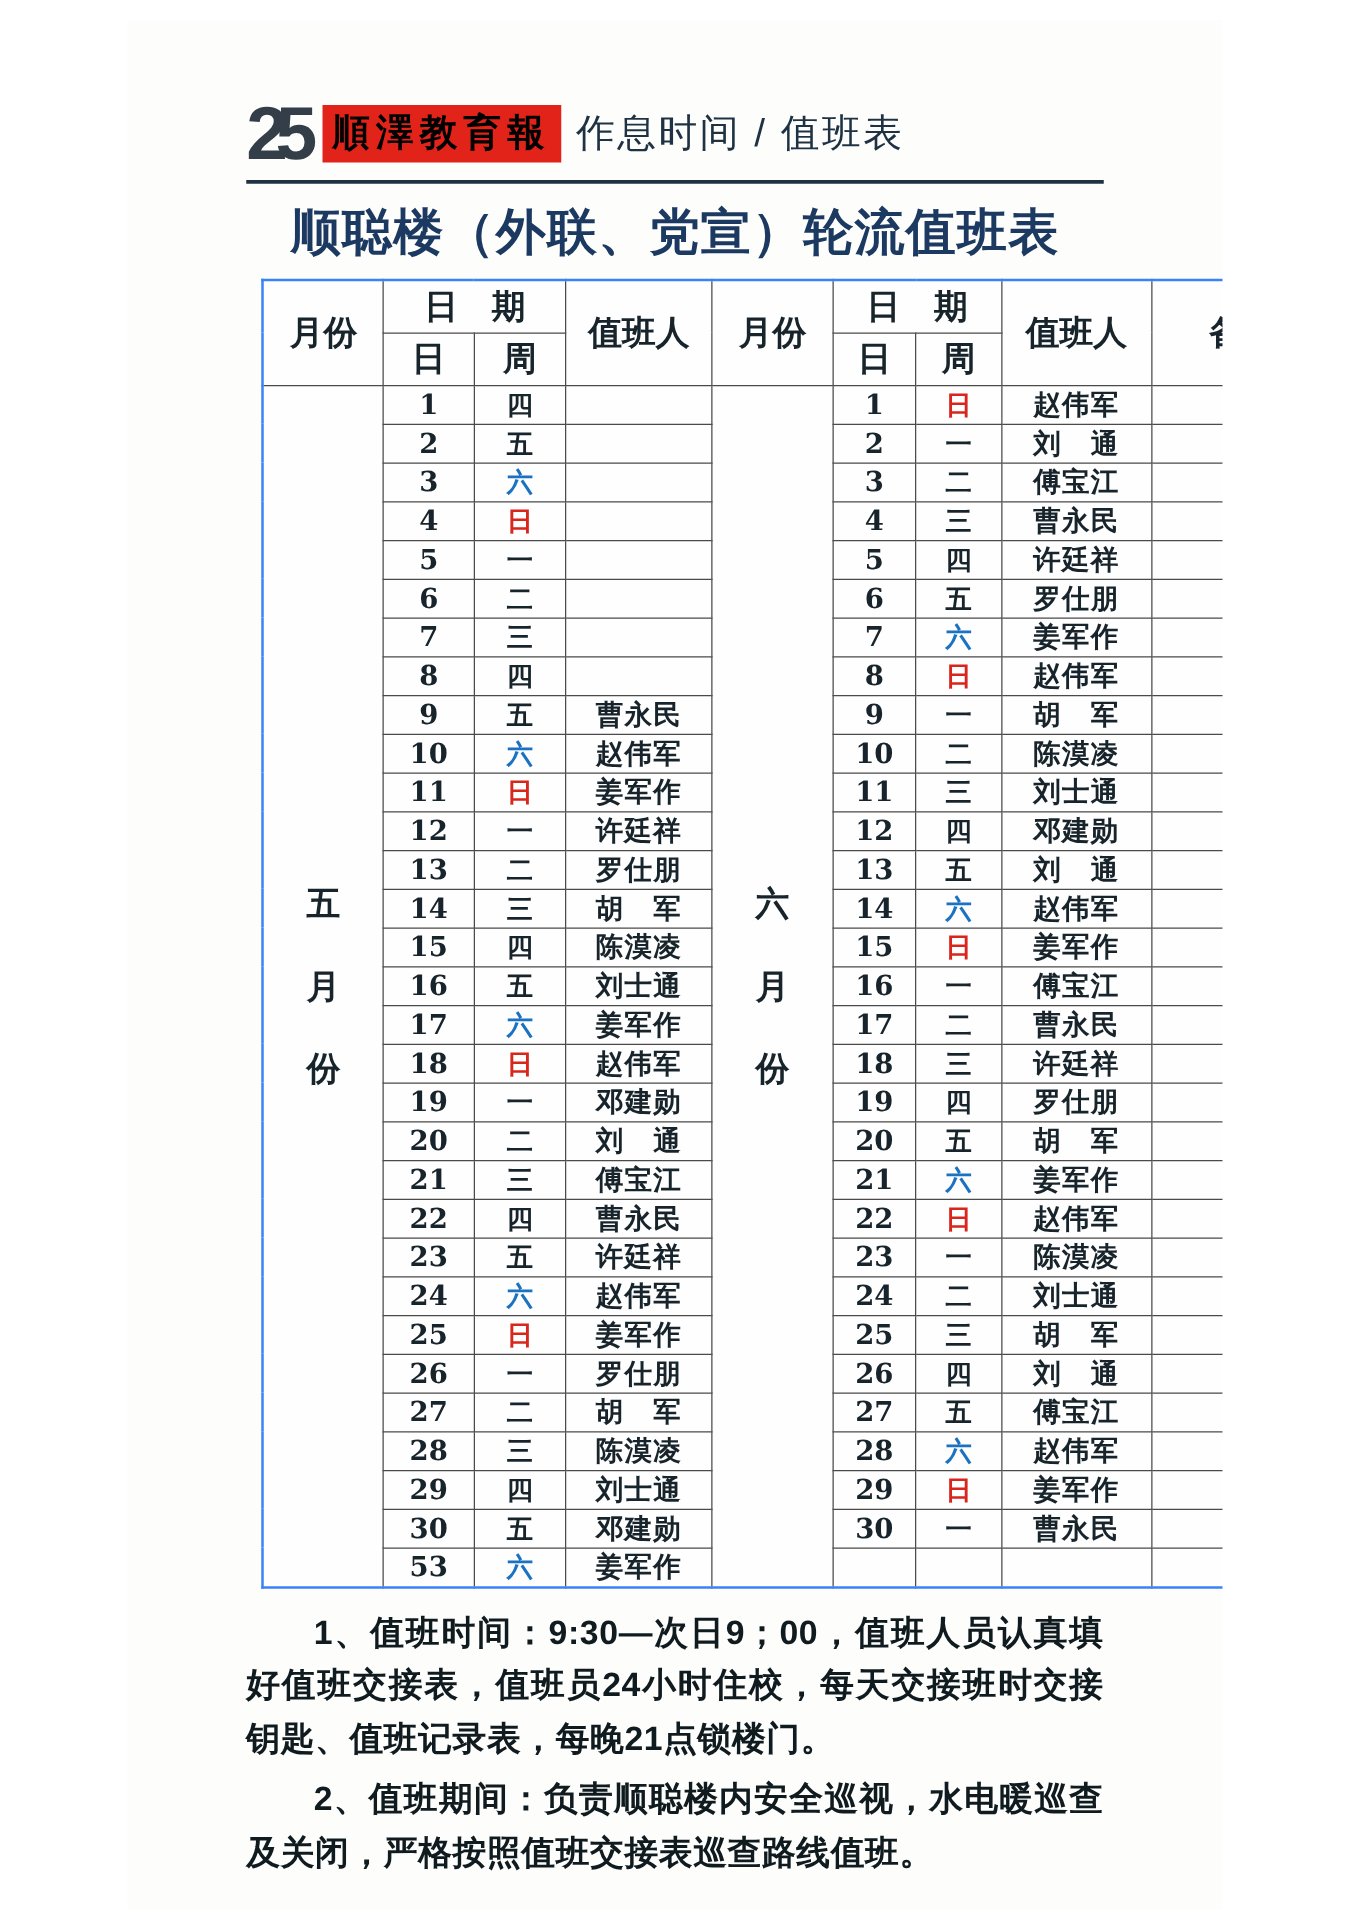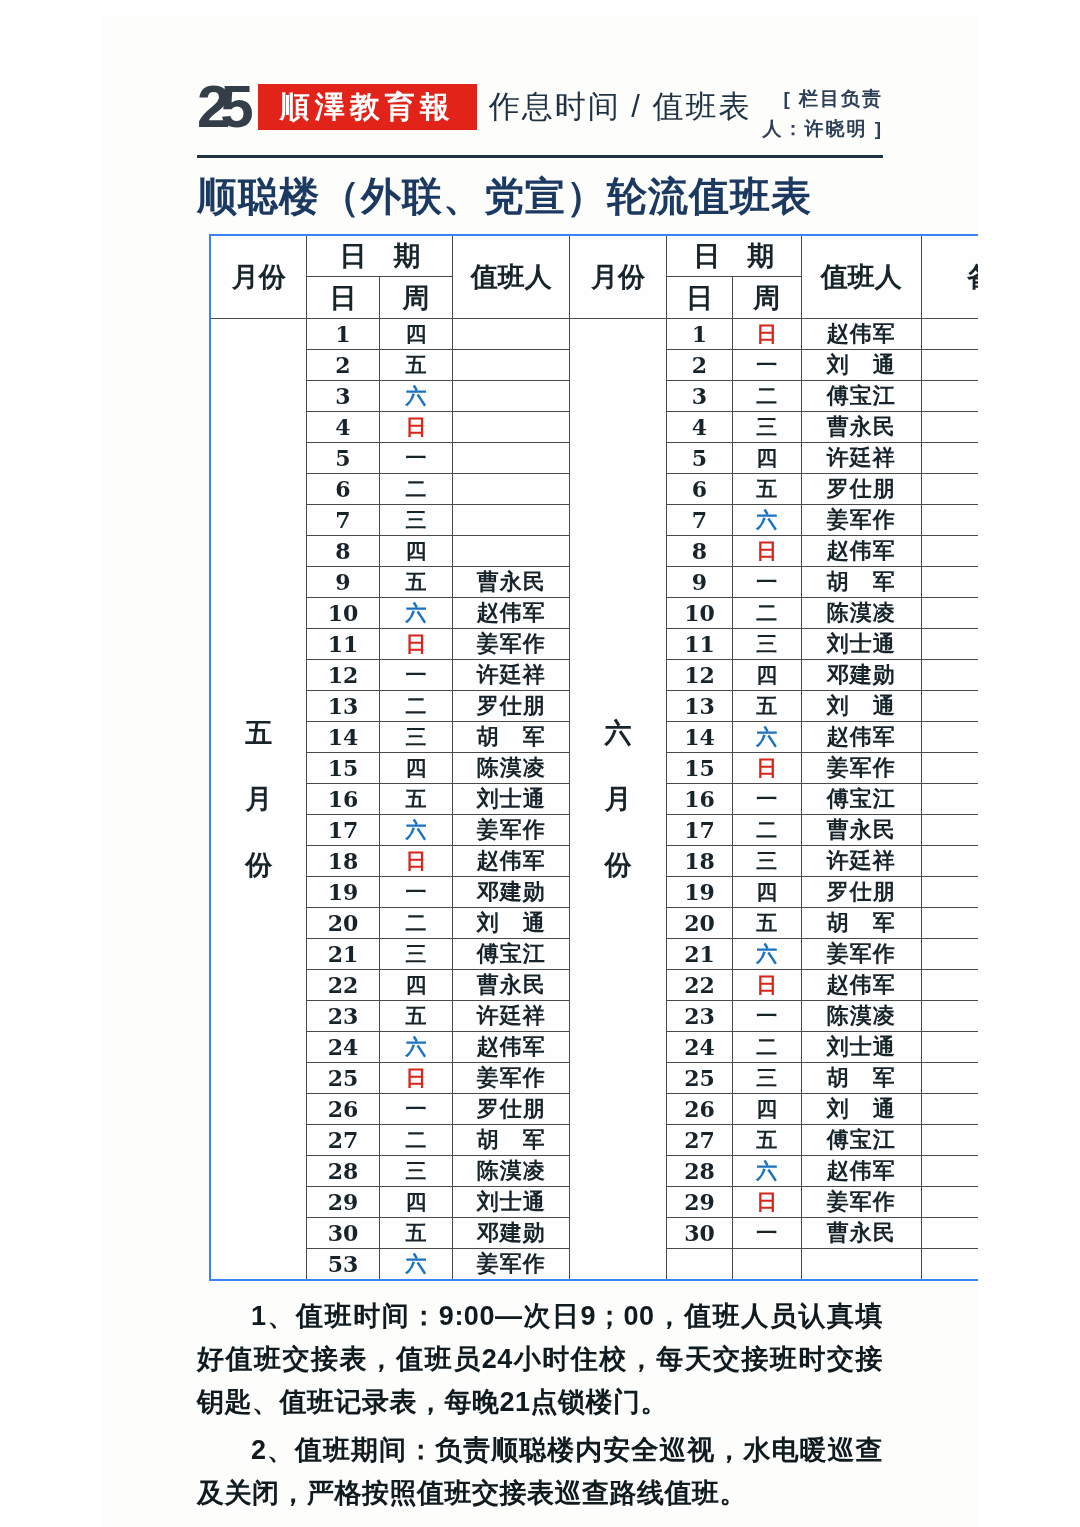--- a/index.html
+++ b/index.html
@@ -24,24 +24,24 @@
   .logo-num {
     font-size: 60px;
     font-weight: 800;
     letter-spacing: -10px;
     color: #333e48;
     line-height: 0.9;
     margin-right: 14px;
   }
   .logo-box {
     background: #e2231a;
-    color: #ffffff;
+    color: #000000;
     font-size: 30px;
     font-weight: 900;
-    padding: 8px 22px;
+    padding: 8px 8px;
     letter-spacing: 5px;
     line-height: 1;
     white-space: nowrap;
   }
   .section-title {
     font-size: 31px;
     font-weight: 400;
     color: #1e3244;
     margin-left: 12px;
     letter-spacing: 2px;
@@ -52,21 +52,21 @@
     font-size: 19px;
     font-weight: 600;
     color: #2c4157;
     letter-spacing: 2px;
     line-height: 1.6;
     padding-top: 4px;
   }
   .rule { height: 3px; background: #1f3342; margin-top: 10px; }
   
   .title {
-    text-align: left;
+    text-align: center;
     font-size: 40px;
     font-weight: 900;
     color: #1c3a61;
     margin: 11px 0 10px 0;
     letter-spacing: 1px;
   }
   
   table.roster {
     width: 860px;
     margin-left: 12px;
@@ -127,21 +127,20 @@
 
 <div class="page">
 
   <header class="masthead">
     <div class="brand">
       <span class="logo-num">25</span>
       <span class="logo-box">順澤教育報</span>
       <span class="section-title">作息时间 / 值班表</span>
     </div>
     <div class="issue">
-      <div>[ 栏目负责人：许晓明 ]</div>
     </div>
   </header>
 
   <div class="rule"></div>
 
   <h1 class="title">顺聪楼（外联、党宣）轮流值班表</h1>
 
   <table class="roster">
     <colgroup>
       <col style="width:11.3%">
@@ -462,17 +461,17 @@
           <td class="person">姜军作</td>
           <td class="num"></td>
           <td class="week"></td>
           <td class="person"></td>
           <td class="remark"></td>
         </tr>
       </tbody>
   </table>
 
   <section class="notes">
-    <p>1、值班时间：9:00—次日9；00，值班人员认真填好值班交接表，值班员24小时住校，每天交接班时交接钥匙、值班记录表，每晚21点锁楼门。</p>
+    <p>1、值班时间：9:30—次日9；00，值班人员认真填好值班交接表，值班员24小时住校，每天交接班时交接钥匙、值班记录表，每晚21点锁楼门。</p>
     <p>2、值班期间：负责顺聪楼内安全巡视，水电暖巡查及关闭，严格按照值班交接表巡查路线值班。</p>
   </section>
 
 </div>
 
 </body></html>

